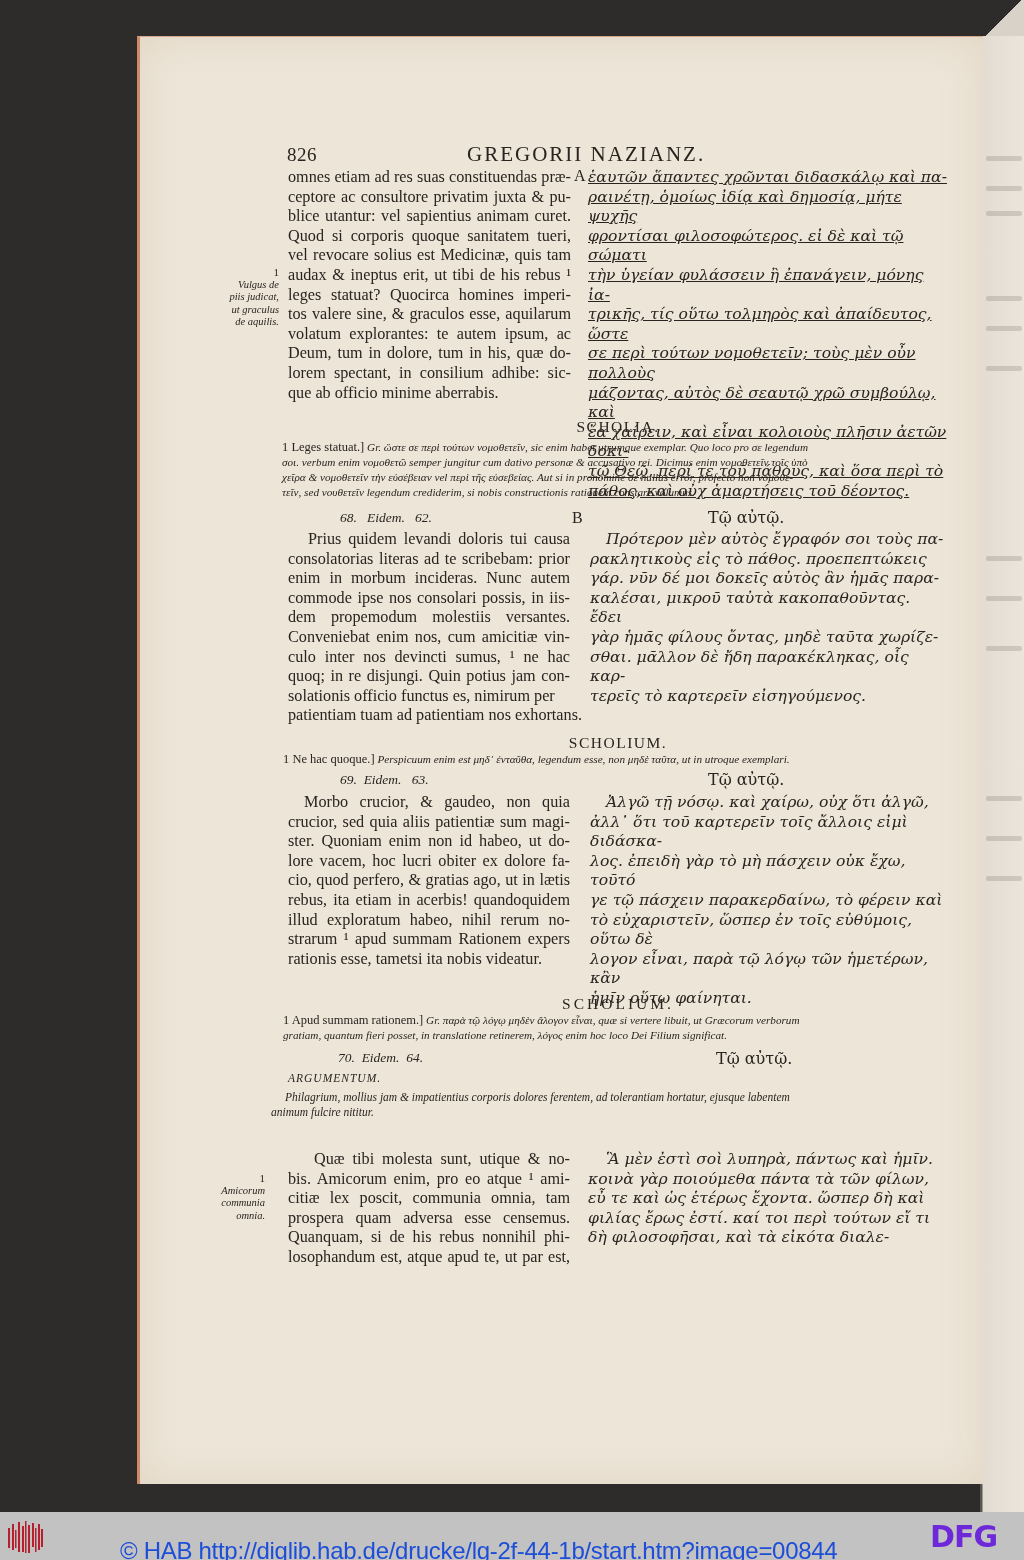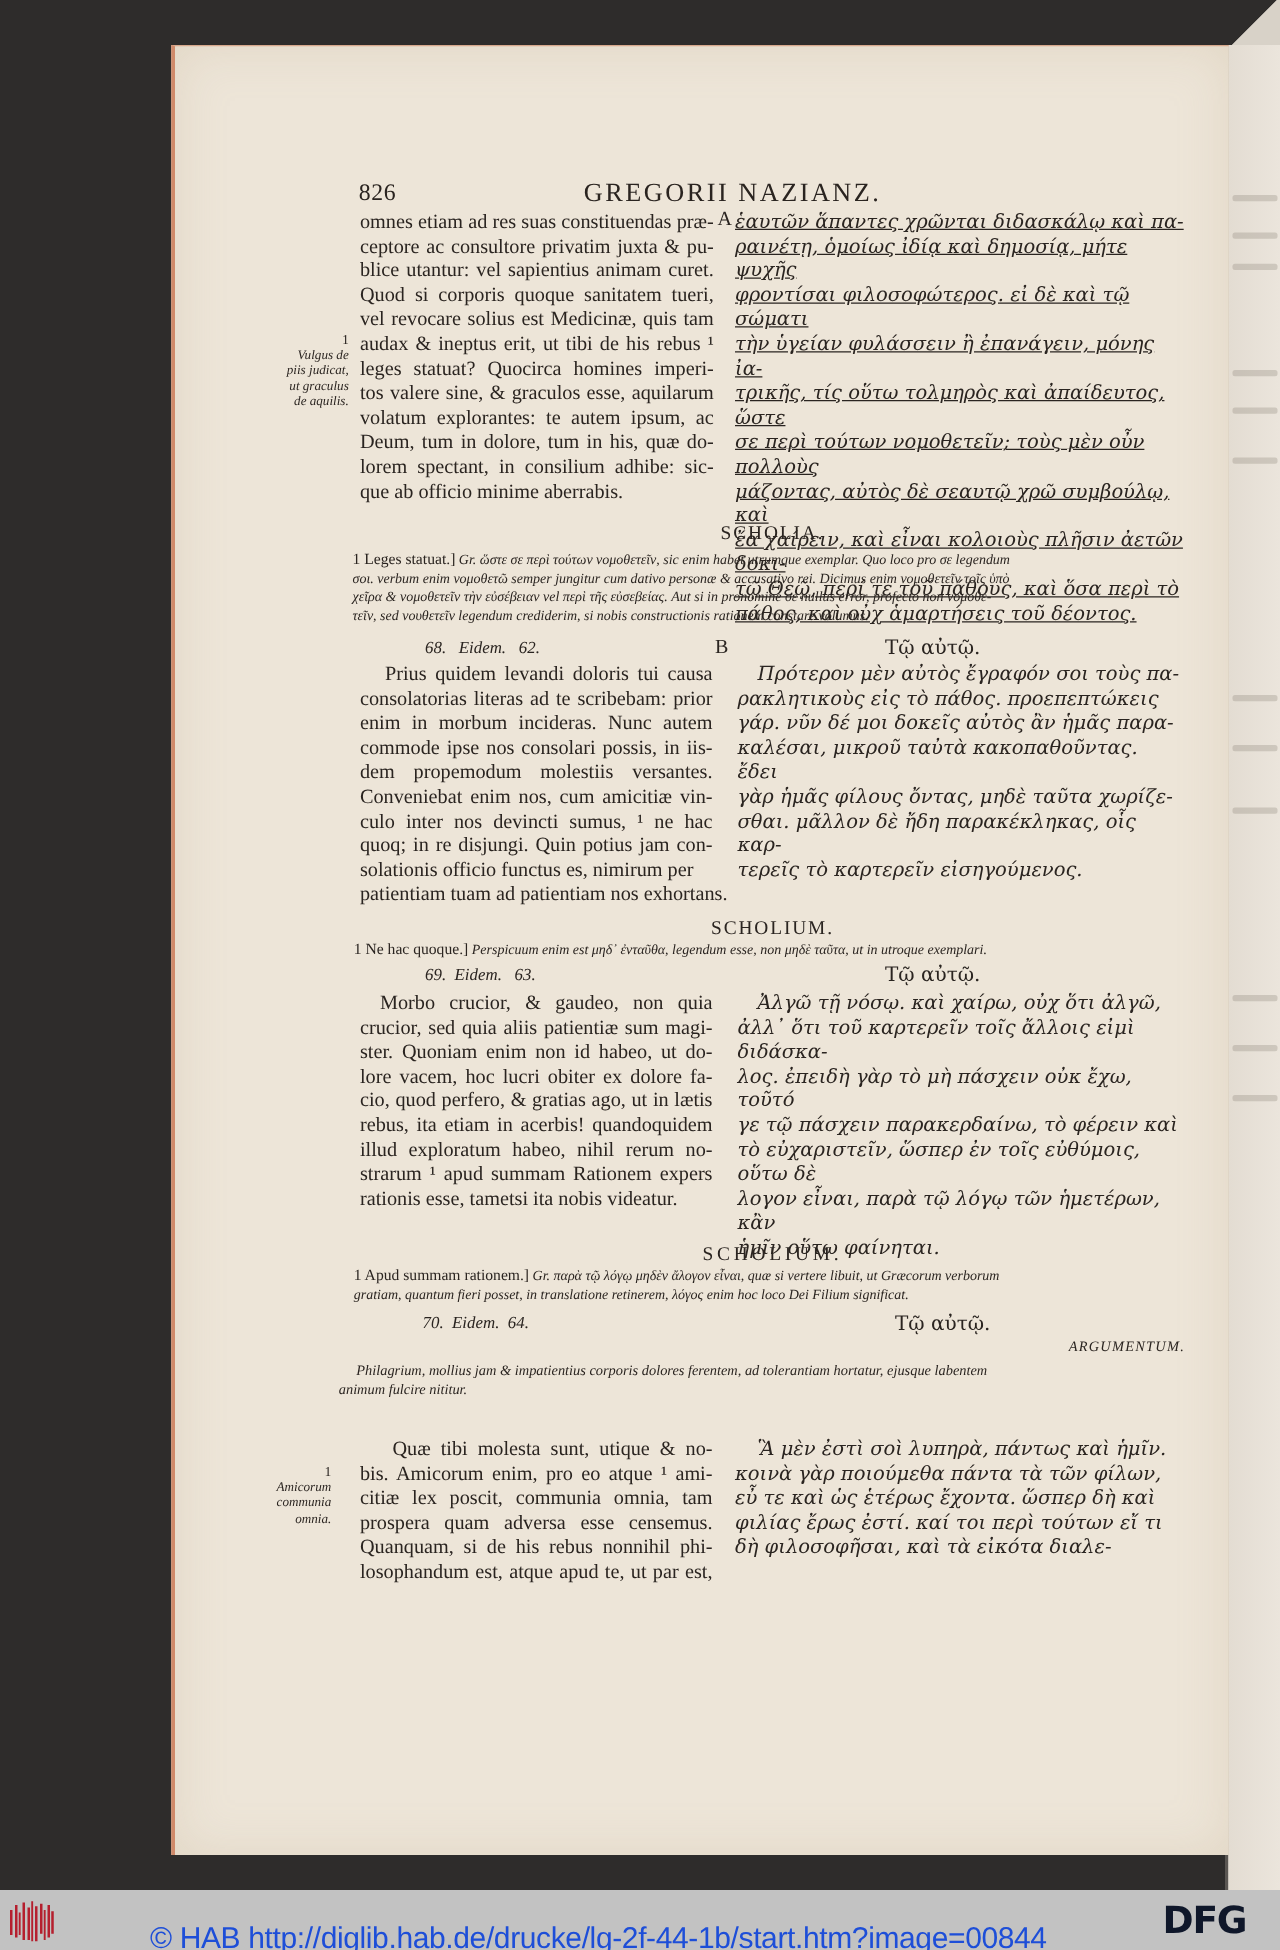--- a/index.html
+++ b/index.html
@@ -22,21 +22,21 @@
   .schol{font-size:11.2px;line-height:15px;font-style:italic;}
   .schol .lem{font-style:normal;font-size:12.5px;}
   .epnum{font-size:13.5px;font-style:italic;}
   .epgrk{font-family:"DejaVu Serif",serif;font-size:16px;}
   .lettermark{font-size:16px;}
   .arg{font-size:11.5px;font-style:italic;line-height:15px;}
 
   .footer{position:absolute;left:0;top:1512px;width:1024px;height:48px;background:#c2c2c2;}
   .footer .logo{position:absolute;left:6px;top:8px;width:40px;height:34px;}
   .footer .credit{position:absolute;left:120px;top:10px;font-family:"Liberation Sans",sans-serif;font-size:24px;color:#1d4ed8;letter-spacing:-.3px;margin-top:15px;}
-  .footer .dfg{position:absolute;left:930px;top:7px;font-family:"DejaVu Sans",sans-serif;font-weight:bold;font-size:30px;color:#0f172a;letter-spacing:-1px;}
+  .footer .dfg{position:absolute;left:930px;top:7px;font-family:"DejaVu Sans",sans-serif;font-weight:bold;font-size:30px;color:#6d28d9;letter-spacing:-1px;}
 </style>
 </head>
 <body>
 
 <div class="scan-bg"></div>
 <div class="corner"></div>
 <div class="next-leaf">
   <div class="ghost" style="top:120px"></div>
     <div class="ghost" style="top:150px"></div>
     <div class="ghost" style="top:175px"></div>
@@ -159,21 +159,21 @@
 <div class="abs head" style="left:288px;top:995px;width:660px;letter-spacing:3px;">SCHOLIUM.</div>
 <div class="abs schol" style="left:283px;top:1013px;width:670px;">
   <div><span class="lem">1 Apud summam rationem.]</span> <span>Gr. παρὰ τῷ λόγῳ μηδὲν ἄλογον εἶναι, quæ si vertere libuit, ut Græcorum verborum</span></div>
   <div>gratiam, quantum fieri posset, in translatione retinerem, λόγος enim hoc loco Dei Filium significat.</div>
 </div>
 
 <div class="abs epnum" style="left:338px;top:1050px;">
   <span>70.</span>&nbsp;&nbsp;<span>Eidem.</span>&nbsp;&nbsp;<span>64.</span>
 </div>
 <div class="abs epgrk" style="left:716px;top:1049px;">Τῷ αὐτῷ.</div>
-<div class="abs arg" style="left:288px;top:1071px;width:660px;text-align:right;letter-spacing:1px;">ARGUMENTUM.</div>
+<div class="abs arg" style="left:288px;top:1071px;width:660px;text-align:left;letter-spacing:1px;">ARGUMENTUM.</div>
 <div class="abs arg" style="left:271px;top:1090px;width:670px;">
   <div style="padding-left:14px">Philagrium, mollius jam &amp; impatientius corporis dolores ferentem, ad tolerantiam hortatur, ejusque labentem</div>
   <div>animum fulcire nititur.</div>
 </div>
 <div class="abs lat" style="left:288px;top:1150px;width:282px;">
   <div style="padding-left:26px">Quæ tibi molesta sunt, utique &amp; no-</div>
     <div>bis. Amicorum enim, pro eo atque ¹ ami-</div>
     <div>citiæ lex poscit, communia omnia, tam</div>
   <div>prospera quam adversa esse censemus.</div>
     <div>Quanquam, si de his rebus nonnihil phi-</div>

